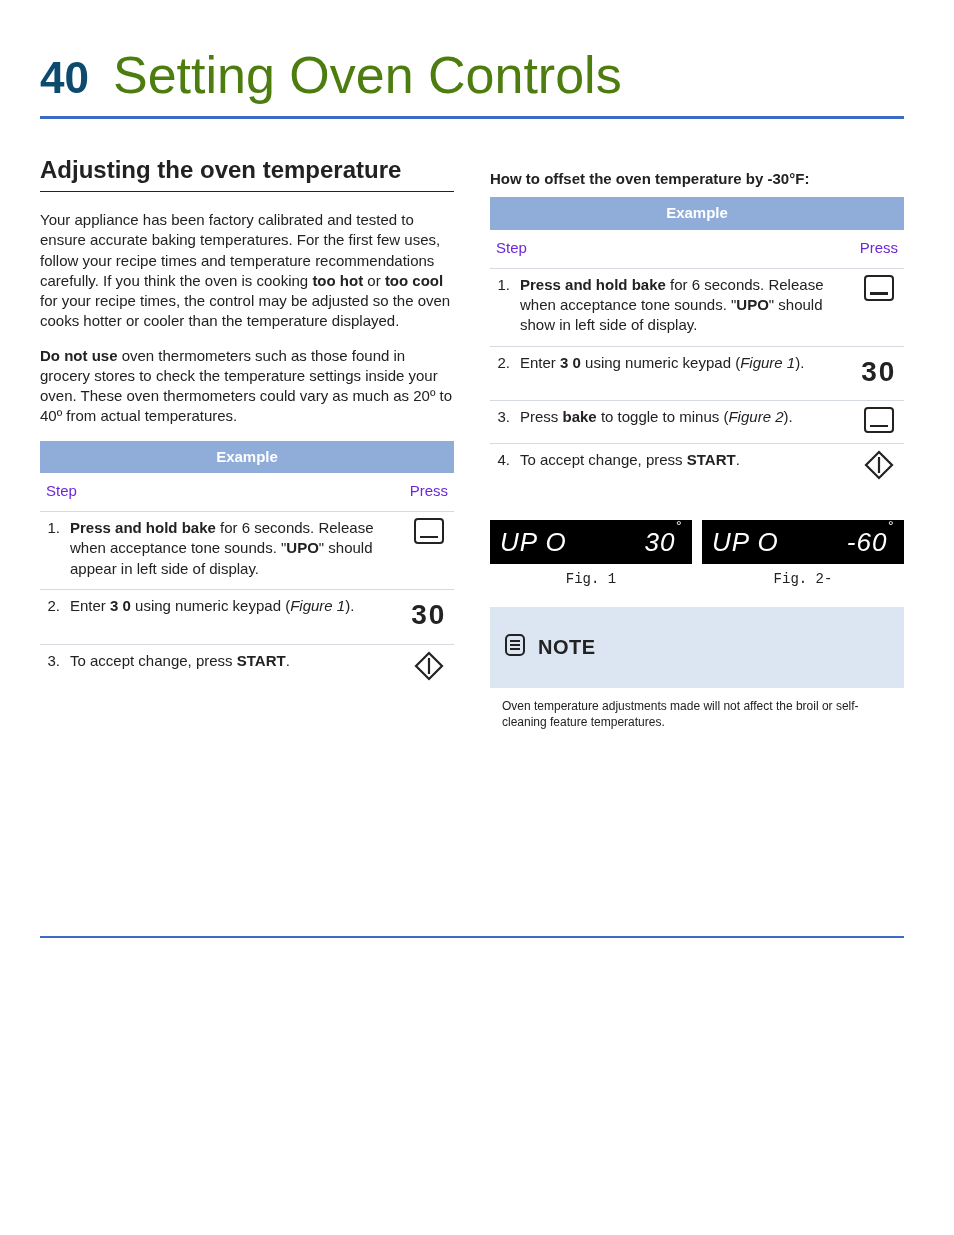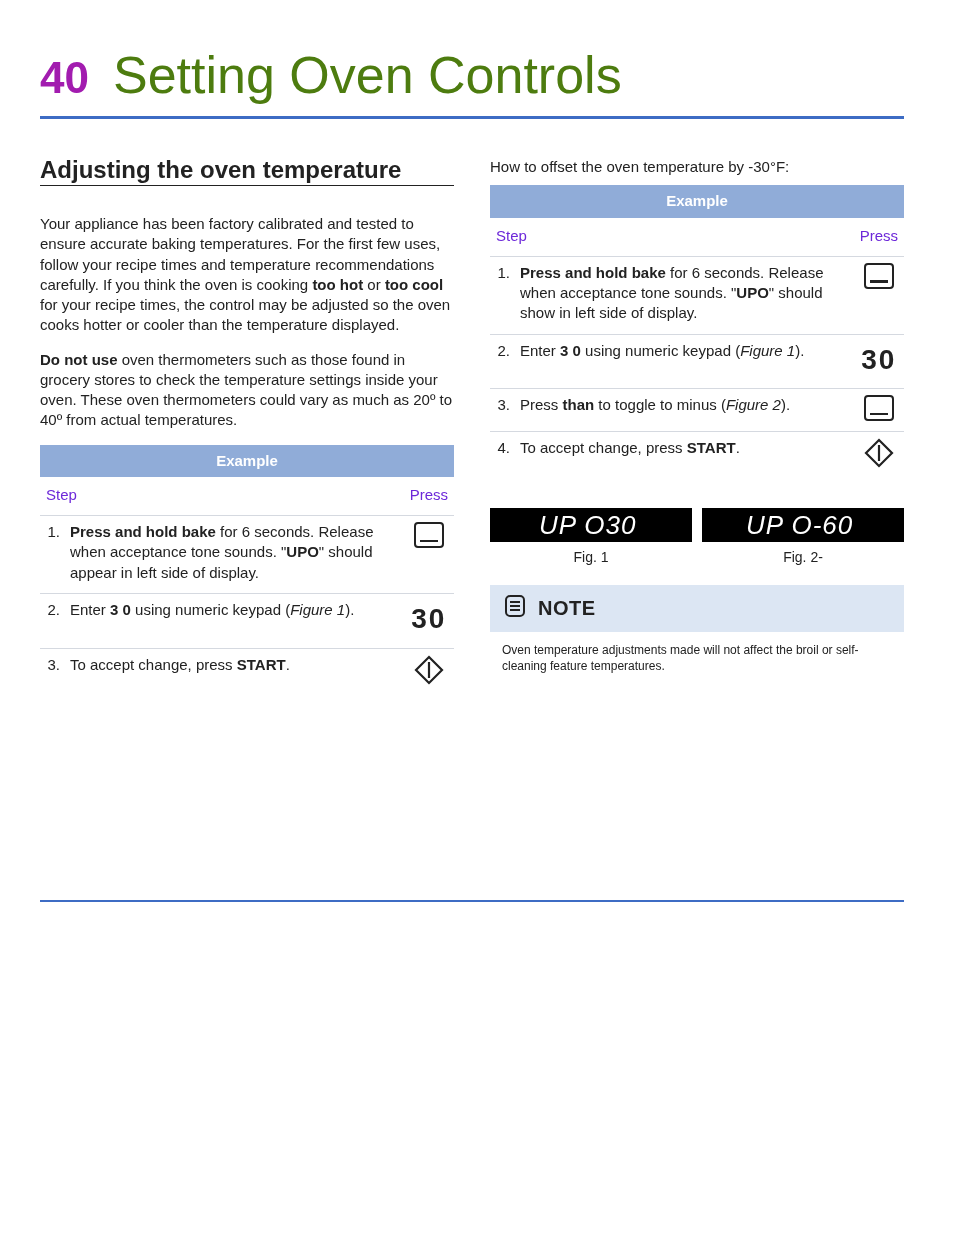--- a/index.html
+++ b/index.html
@@ -7,51 +7,51 @@
   body {
     font-family: Arial, Helvetica, sans-serif;
     color: #222;
     width: 954px;
     margin: 0 auto;
     padding: 40px 50px 30px 40px;
     font-size: 15px;
     line-height: 1.35;
   }
   .hdr { display: flex; align-items: baseline; gap: 24px; border-bottom: 3px solid #3d6cc4; padding-bottom: 6px; margin-bottom: 36px; }
-  .pgnum { color: #a21caf; font-size: 44px; font-weight: 700; }
+  .pgnum { color: #0c4a6e; font-size: 44px; font-weight: 700; }
   .pgtitle { font-size: 52px; font-weight: 400; color: #4d7c0f; }
   .cols { display: flex; gap: 36px; align-items: flex-start; }
   .col { flex: 1 1 0; min-width: 0; }
-  h2.section { font-size: 24px; font-weight: 700; color: #222; line-height: 1.25; border-bottom: 1.5px solid #222; margin-bottom: 28px; }
+  h2.section { font-size: 24px; font-weight: 700; color: #222; line-height: 1.25; border-bottom: 1.5px solid #222; padding-bottom: 6px; margin-bottom: 18px; }
   p { margin: 10px 0 14px; }
-  .subhead { font-weight: 400; margin: 2px 0 8px; }
+  .subhead { font-weight: 700; margin: 14px 0 8px; }
   .tipline { display: flex; align-items: center; gap: 10px; border-bottom: 2px solid #3d6cc4; padding-bottom: 4px; margin: 16px 0 14px; }
   .tipline .t { font-weight: 700; font-size: 17px; }
   .ribbon { width: 34px; height: 34px; position: relative; }
   .ribbon svg { width: 34px; height: 34px; }
   table.ex { width: 100%; border-collapse: collapse; margin-top: 4px; }
   table.ex thead th { background: #90acd8; color: #fff; font-weight: 700; padding: 6px 8px; text-align: center; font-size: 15px; margin-top: 24px; }
   table.ex tr.labels td { padding: 8px 6px 10px; color: #6d28d9; font-size: 15px; }
   table.ex tr.labels td.right { text-align: right; }
   table.ex tbody.steps td { vertical-align: top; padding: 6px 4px 10px; border-top: 1px solid #d5d9e0; font-size: 15px; }
   table.ex tbody.steps tr:first-child td { border-top: 1px solid #d5d9e0; }
   table.ex tbody.steps td.num { width: 26px; text-align: right; padding-right: 6px; }
   table.ex tbody.steps td.icon { width: 48px; text-align: center; }
   .press-icon { display: inline-block; vertical-align: middle; }
   .press-icon.square { width: 30px; height: 26px; border: 2.5px solid #222; border-radius: 4px; position: relative; }
   .press-icon.square::after { content: ""; position: absolute; left: 4px; right: 4px; bottom: 4px; height: 2.5px; background: #222; }
   .press-num { font-family: "Arial Black", Arial, sans-serif; font-weight: 900; font-size: 28px; letter-spacing: 2px; color: #222; }
   .press-diamond svg { width: 30px; height: 30px; }
   .displays { display: flex; gap: 10px; margin-top: 24px; }
-  .seg { flex: 1; background: #000; color: #fff; padding: 8px 10px 6px; height: 34px; display: flex; align-items: center; justify-content: center; font-family: "Arial Narrow", Arial, sans-serif; font-style: italic; font-weight: 400; font-size: 26px; letter-spacing: 1px; }
+  .seg { flex: 1; background: #000; color: #fff; padding: 8px 10px 6px; height: 44px; display: flex; align-items: center; justify-content: space-between; font-family: "Arial Narrow", Arial, sans-serif; font-style: italic; font-weight: 400; font-size: 26px; letter-spacing: 1px; }
   .seg .deg { font-size: 14px; vertical-align: top; position: relative; top: -8px; }
-  .figcaps { display: flex; gap: 10px; margin-top: 6px; }
+  .figcaps { display: flex; gap: 10px; margin-top: 6px; font-family: Liberation Mono, monospace; }
   .figcaps div { flex: 1; text-align: center; font-size: 14px; }
   .notebox { margin-top: 18px; }
-  .notebox .nh { background: #dce6f3; padding: 8px 12px; display: flex; align-items: center; gap: 10px; }
+  .notebox .nh { background: #dce6f3; padding: 25px 12px; display: flex; align-items: center; gap: 10px; }
   .notebox .nh .nt { font-weight: 700; font-size: 20px; letter-spacing: 0.5px; }
   .notebox .nb { padding: 10px 12px 6px; font-size: 12px; }
   .noteicon svg { width: 26px; height: 26px; }
   .footer-rule { border-top: 2px solid #3d6cc4; margin-top: 200px; }
   strong { font-weight: 700; }
   em { font-style: italic; }
 </style>
 </head>
 <body>
 
@@ -133,21 +133,21 @@
             <td><strong>Press and hold bake</strong> for 6 seconds. Release when acceptance tone sounds. "<strong>UPO</strong>" should show in left side of display.</td>
             <td class="icon"><span class="press-icon square"></span></td>
           </tr>
           <tr>
             <td class="num">2.</td>
             <td>Enter <strong>3 0</strong> using numeric keypad (<em>Figure 1</em>).</td>
             <td class="icon"><span class="press-num">30</span></td>
           </tr>
           <tr>
             <td class="num">3.</td>
-            <td>Press <strong>than</strong> to toggle to minus (<em>Figure 2</em>).</td>
+            <td>Press <strong>bake</strong> to toggle to minus (<em>Figure 2</em>).</td>
             <td class="icon"><span class="press-icon square"></span></td>
           </tr>
           <tr>
             <td class="num">4.</td>
             <td>To accept change, press <strong>START</strong>.</td>
             <td class="icon"><span class="press-diamond"><svg viewBox="0 0 30 30">
                   <polygon points="15,2 28,15 15,28 2,15" fill="none" stroke="#222" stroke-width="2.2"></polygon>
                   <line x1="15" y1="7" x2="15" y2="23" stroke="#222" stroke-width="2.2"></line>
                 </svg></span></td>
           </tr>

